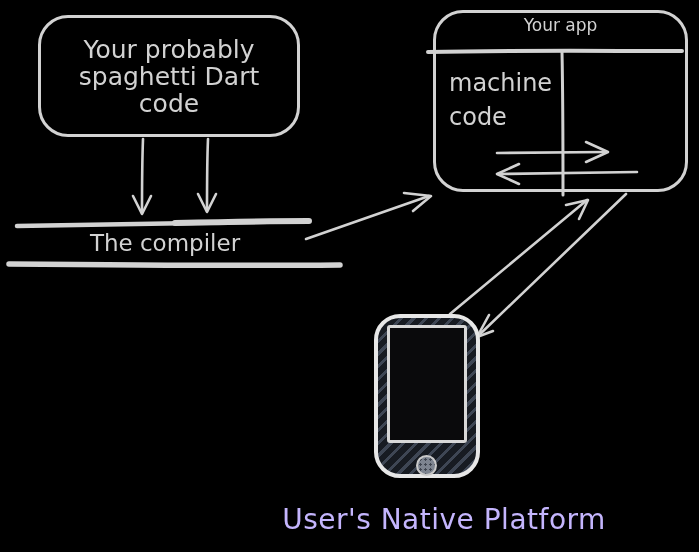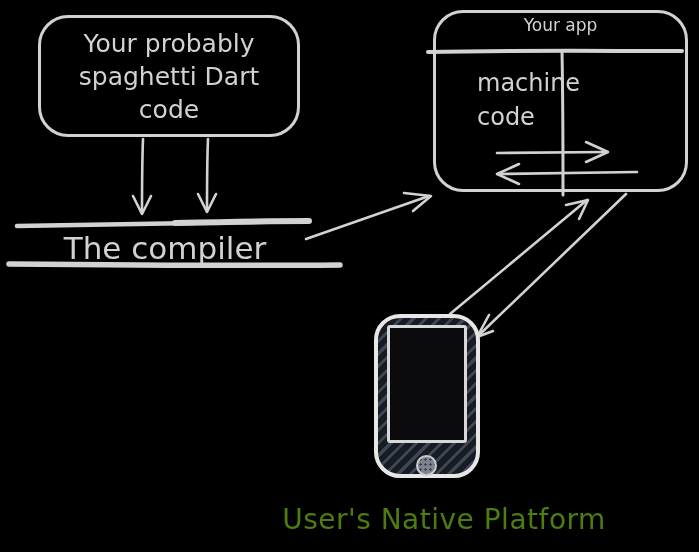--- a/index.html
+++ b/index.html
@@ -8,44 +8,44 @@
     background:var(--background,#000000);
     font-family:"DejaVu Sans",sans-serif;
     color:var(--stroke,#d2d2d2);
   }
   svg.overlay{position:absolute;left:0;top:0;color:var(--stroke,#d2d2d2);}
   svg.overlay path{fill:none;stroke:currentColor;stroke-linecap:round;stroke-linejoin:round;}
 
   .box{position:absolute;border:3px solid var(--stroke,#d2d2d2);background:transparent;box-sizing:border-box;}
   .dart-box{left:38px;top:15px;width:262px;height:122px;border-radius:30px;
     display:flex;align-items:center;justify-content:center;}
-  .dart-box .txt{font-size:25px;line-height:33px;text-align:center;white-space:pre-line;}
+  .dart-box .txt{font-size:25px;line-height:27px;text-align:center;white-space:pre-line;}
 
-  .compiler-label{position:absolute;left:40px;top:230px;width:250px;text-align:center;font-size:31px;}
+  .compiler-label{position:absolute;left:40px;top:230px;width:250px;text-align:center;font-size:23px;}
 
   .app-box{left:433px;top:10px;width:255px;height:182px;border-radius:30px;}
   .app-title{position:absolute;left:433px;top:15px;width:255px;text-align:center;font-size:17px;}
-  .cell-left{position:absolute;left:449px;top:66px;font-size:24px;line-height:34px;white-space:pre-line;text-align:left;margin-left:28px;}
+  .cell-left{position:absolute;left:449px;top:66px;font-size:24px;line-height:34px;white-space:pre-line;text-align:left;}
   .cell-right{position:absolute;left:566px;top:69px;width:120px;font-size:24px;line-height:37px;white-space:pre-line;text-align:center;}
 
   .phone{position:absolute;left:374px;top:314px;width:106px;height:164px;box-sizing:border-box;
     border:4px solid var(--phone-outline,#e7e7e7);border-radius:26px;
     background:repeating-linear-gradient(135deg,
       var(--phone-body,#171b22) 0px, var(--phone-body,#171b22) 6px,
       var(--phone-hatch,#3e4654) 6px, var(--phone-hatch,#3e4654) 9px);}
   .phone-screen{position:absolute;left:9px;top:7px;width:80px;height:118px;box-sizing:border-box;
     border:3px solid #d8d8d8;border-radius:3px;background:var(--phone-screen,#0a0a0c);}
   .phone-home{position:absolute;left:38px;top:137px;width:21px;height:21px;box-sizing:border-box;
     border-radius:50%;border:2px solid #c9c9c9;
     background-color:var(--home-button,#7d8490);
     background-image:radial-gradient(circle,#3f4550 1.2px,rgba(0,0,0,0) 1.3px);
     background-size:5px 5px;}
 
   .caption{position:absolute;left:269px;top:503px;width:350px;text-align:center;
-    font-size:28px;letter-spacing:.5px;color:#4d7c0f;}
+    font-size:28px;letter-spacing:.5px;color:#c4b5fd;}
 </style>
 </head>
 <body>
 
 <div class="canvas">
 
   <svg class="overlay" width="699" height="552" viewBox="0 0 699 552">
 
     <g>
       <path d="M143,139 C142,165 142,190 142,213" stroke-width="2.6"></path>

